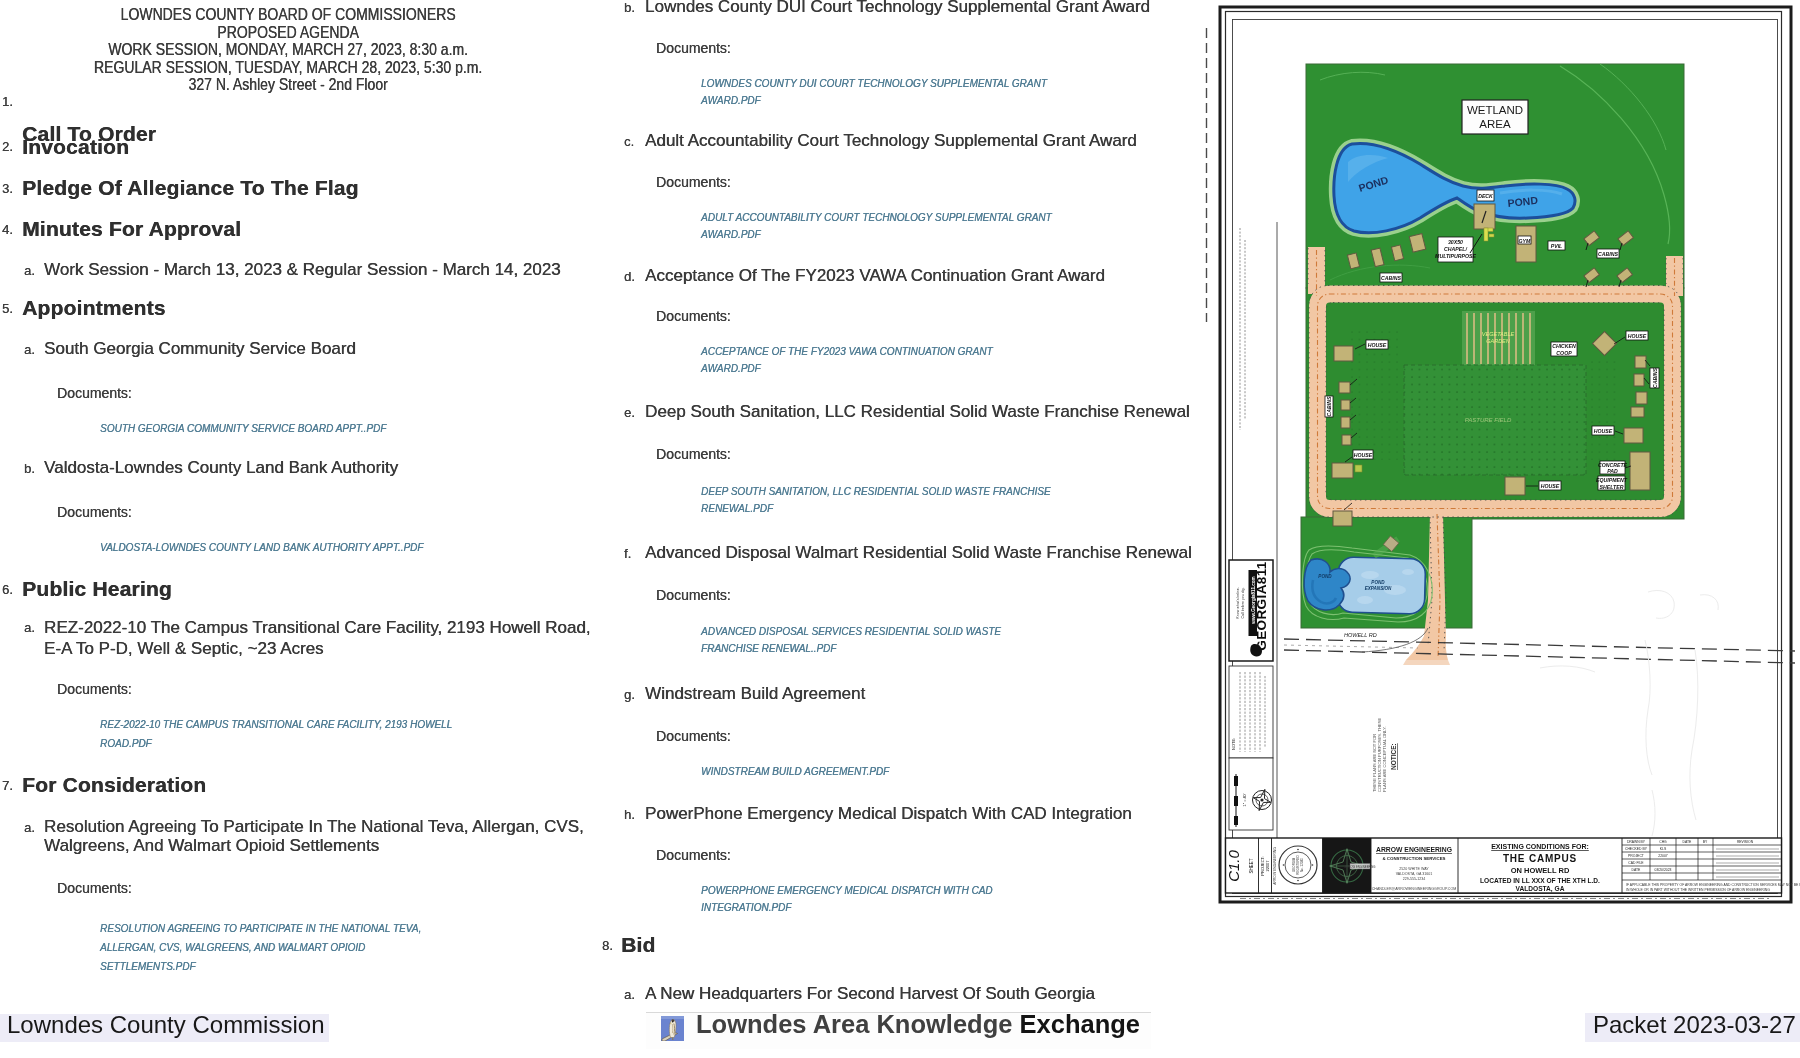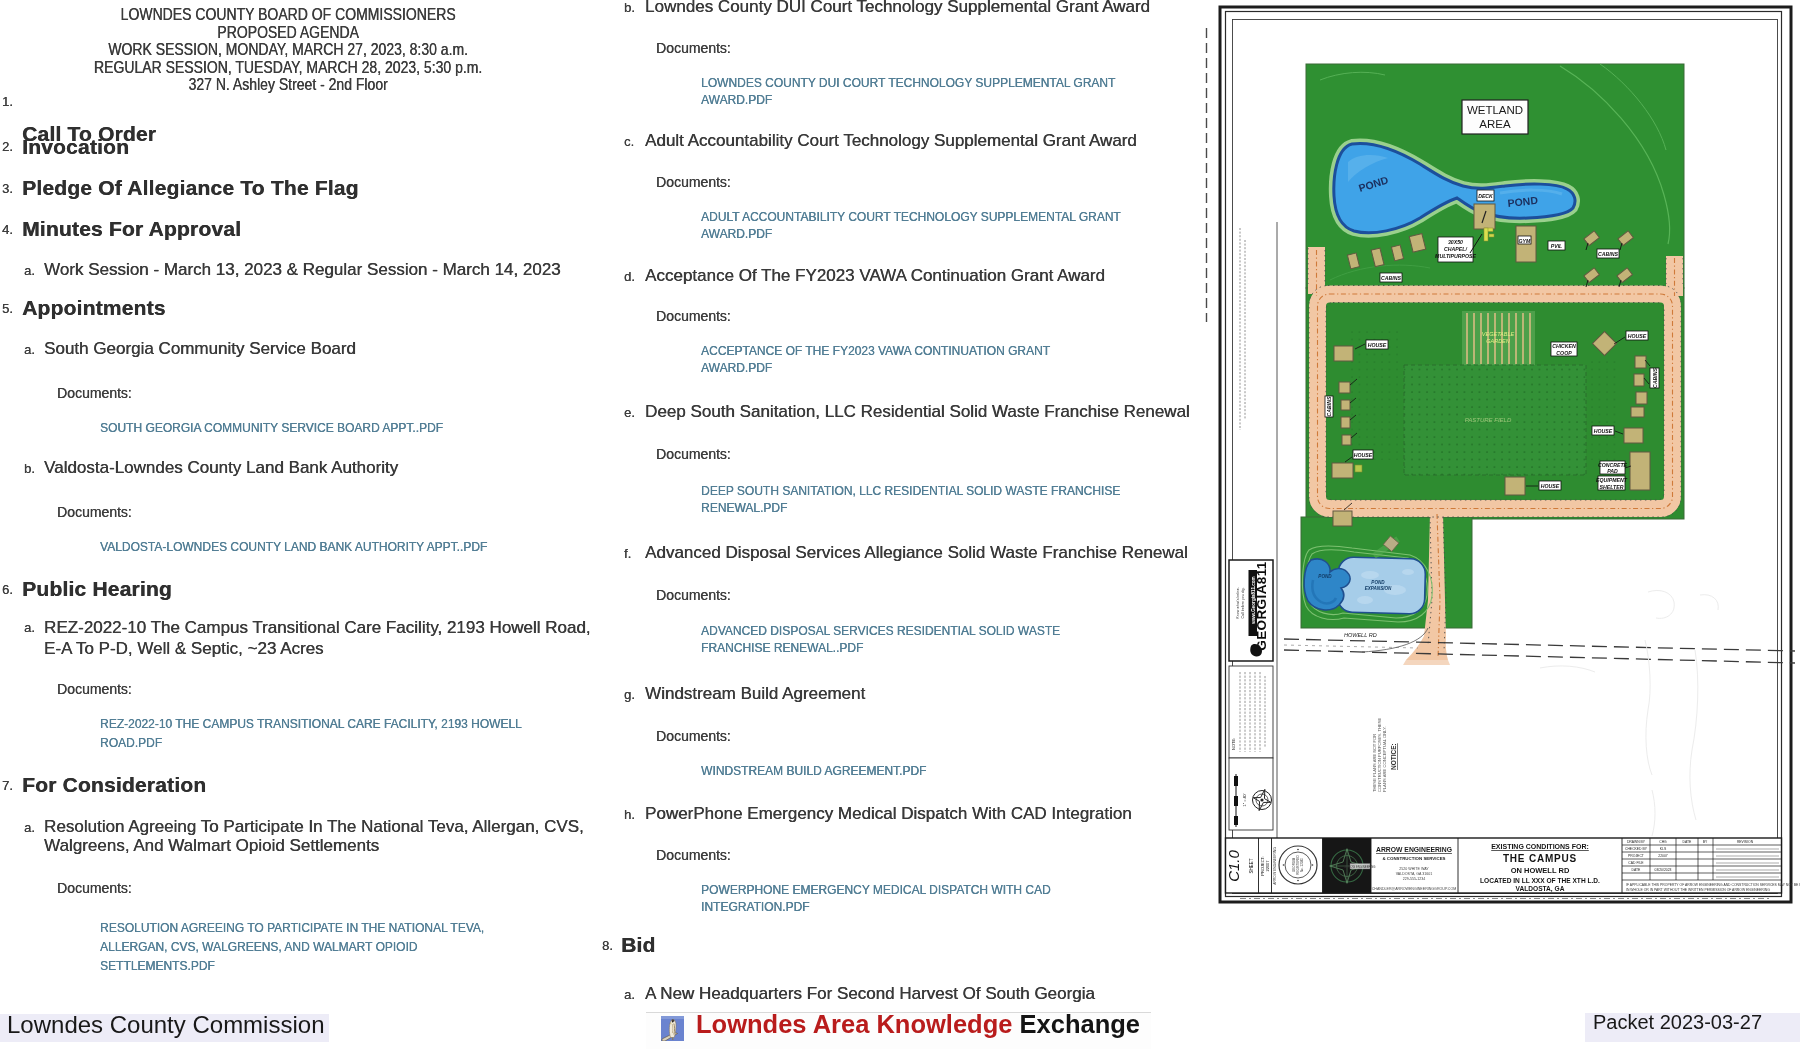--- a/index.html
+++ b/index.html
@@ -1,21 +1,21 @@
 <!DOCTYPE html>
 <html><head><meta charset="utf-8">
 <style>
 html,body{margin:0;padding:0;background:#ffffff;width:1800px;height:1058px;overflow:hidden;}
 body{font-family:"Liberation Sans",sans-serif;position:relative;}
 div{position:absolute;}
 .num{font-size:13px;color:#3e3e3e;text-shadow:0.35px 0 0 #3e3e3e;}
 .hd{font-weight:bold;font-size:21px;color:#2f2f2f;white-space:nowrap;letter-spacing:0.2px;text-shadow:0.4px 0 0 #2f2f2f;}
 .it{font-size:17px;color:#3a3a3a;white-space:nowrap;text-shadow:0.35px 0 0 #3a3a3a;}
 .doc{font-size:14px;color:#3e3e3e;text-shadow:0.3px 0 0 #3e3e3e;}
-.lk{font-size:12px;color:#527e95;white-space:nowrap;text-shadow:0.3px 0 0 #527e95;}
+.lk{font-size:10px;color:#527e95;white-space:nowrap;text-shadow:0.3px 0 0 #527e95;font-style:italic;}
 </style></head><body>
 <div style="left:0px;top:6.1px;width:576px;text-align:center;font-size:14px;line-height:14.6px;color:#3c3c3c;text-shadow:0.35px 0 0 #3c3c3c;transform:scaleY(1.2);transform-origin:50% 0;">LOWNDES COUNTY BOARD OF COMMISSIONERS<br>PROPOSED AGENDA<br>WORK SESSION, MONDAY, MARCH 27, 2023, 8:30 a.m.<br>REGULAR SESSION, TUESDAY, MARCH 28, 2023, 5:30 p.m.<br>327 N. Ashley Street - 2nd Floor</div>
 <div class="num" style="left:2px;top:93.7px;">1.</div>
 <div class="hd" style="left:22px;top:89.7px;margin-top:32px;">Call To Order</div>
 <div class="num" style="left:2px;top:138.7px;">2.</div>
 <div class="hd" style="left:22px;top:134.7px;">Invocation</div>
 <div class="num" style="left:2px;top:180.7px;">3.</div>
 <div class="hd" style="left:22px;top:175.7px;">Pledge Of Allegiance To The Flag</div>
 <div class="num" style="left:2px;top:221.7px;">4.</div>
 <div class="hd" style="left:22px;top:216.7px;text-align:center;">Minutes For Approval</div>
@@ -53,54 +53,54 @@
 <div class="lk" style="left:701px;top:208.7px;line-height:17.7px;">ADULT ACCOUNTABILITY COURT TECHNOLOGY SUPPLEMENTAL GRANT<br>AWARD.PDF</div>
 <div class="num" style="left:624px;top:268.7px;">d.</div>
 <div class="it" style="left:645px;top:265.8px;line-height:19.5px;">Acceptance Of The FY2023 VAWA Continuation Grant Award</div>
 <div class="doc" style="left:656px;top:307.5px;">Documents:</div>
 <div class="lk" style="left:701px;top:342.7px;line-height:17.7px;">ACCEPTANCE OF THE FY2023 VAWA CONTINUATION GRANT<br>AWARD.PDF</div>
 <div class="num" style="left:624px;top:404.7px;">e.</div>
 <div class="it" style="left:645px;top:401.8px;line-height:19.5px;text-align:center;">Deep South Sanitation, LLC Residential Solid Waste Franchise Renewal</div>
 <div class="doc" style="left:656px;top:445.5px;">Documents:</div>
 <div class="lk" style="left:701px;top:482.7px;line-height:17.7px;">DEEP SOUTH SANITATION, LLC RESIDENTIAL SOLID WASTE FRANCHISE<br>RENEWAL.PDF</div>
 <div class="num" style="left:624px;top:545.7px;">f.</div>
-<div class="it" style="left:645px;top:542.8px;line-height:19.5px;">Advanced Disposal Services Allegiance Solid Waste Franchise Renewal</div>
+<div class="it" style="left:645px;top:542.8px;line-height:19.5px;">Advanced Disposal Walmart Residential Solid Waste Franchise Renewal</div>
 <div class="doc" style="left:656px;top:586.5px;">Documents:</div>
 <div class="lk" style="left:701px;top:622.7px;line-height:17.7px;">ADVANCED DISPOSAL SERVICES RESIDENTIAL SOLID WASTE<br>FRANCHISE RENEWAL..PDF</div>
 <div class="num" style="left:624px;top:686.7px;">g.</div>
 <div class="it" style="left:645px;top:683.8px;line-height:19.5px;">Windstream Build Agreement</div>
 <div class="doc" style="left:656px;top:727.5px;">Documents:</div>
 <div class="lk" style="left:701px;top:762.7px;line-height:17.7px;">WINDSTREAM BUILD AGREEMENT.PDF</div>
 <div class="num" style="left:624px;top:806.7px;">h.</div>
 <div class="it" style="left:645px;top:803.8px;line-height:19.5px;">PowerPhone Emergency Medical Dispatch With CAD Integration</div>
 <div class="doc" style="left:656px;top:846.5px;">Documents:</div>
 <div class="lk" style="left:701px;top:881.7px;line-height:17.7px;">POWERPHONE EMERGENCY MEDICAL DISPATCH WITH CAD<br>INTEGRATION.PDF</div>
 <div class="num" style="left:602px;top:937.7px;">8.</div>
 <div class="hd" style="left:621px;top:932.7px;">Bid</div>
 <div class="num" style="left:624px;top:986.7px;">a.</div>
 <div class="it" style="left:645px;top:983.8px;line-height:19.5px;">A New Headquarters For Second Harvest Of South Georgia</div>
 <div style="left:0px;top:1014px;width:329px;height:28px;background:#edecf7;"></div>
 <div style="left:7px;top:1011.0px;font-size:24px;color:#181818;">Lowndes County Commission</div>
 <div style="left:1585px;top:1013px;width:215px;height:29px;background:#edecf7;"></div>
-<div style="left:1593px;top:1011.0px;font-size:20px;color:#181818;">Packet 2023-03-27</div>
+<div style="left:1593px;top:1011.0px;font-size:24px;color:#181818;">Packet 2023-03-27</div>
 <div style="left:646px;top:1012px;width:505px;height:36px;background:#fdfdfd;border-top:1px solid #d9d9d9;"></div>
 <div style="left:661px;top:1016px;width:23px;height:25px;">
 <svg width="23" height="25" viewBox="0 0 23 25">
 <rect x="0" y="0" width="23" height="25" fill="#6a83cf"></rect>
 <rect x="0" y="0" width="23" height="3" fill="#8299d8"></rect>
 <path d="M1,23 L14,16.5 L16.5,17.5 L4,25 L1,25 Z" fill="#d9d2bd" stroke="#5a4f3c" stroke-width="0.6"></path>
 <path d="M9.6,21.5 C7.8,17 8.2,9.5 9.2,6.8 C9.8,4.8 10.8,3.6 12,3.6 C13.6,3.6 14.6,5.2 14.9,7.4 C15.3,11 14.6,17.5 13.2,21.5 Z" fill="#f0ead9" stroke="#7a6a50" stroke-width="0.5"></path>
 <path d="M12.8,7.5 C13.7,9.5 13.9,14.5 12.9,18.5" stroke="#99835f" stroke-width="0.9" fill="none"></path>
 <path d="M11.2,8 C11.9,10 12,14 11.4,17" stroke="#b3a078" stroke-width="0.7" fill="none"></path>
 <path d="M10.5,3.9 C11,3.2 12.6,3.1 13.2,3.9 C13.6,4.5 13.4,5.3 13,5.8 L10.8,5.6 Z" fill="#4a4238"></path>
 <circle cx="11.6" cy="5.8" r="0.75" fill="#1a1a1a"></circle>
 <path d="M10.2,6.6 L8.9,7.2 L10.3,7.8 Z" fill="#c9b84d"></path>
 <path d="M12,21.5 L12.5,24 L11,24 L11.2,21.5 Z" fill="#8a7a5a"></path>
 </svg></div>
-<div style="left:696px;top:1009.6px;font-size:25.5px;font-weight:bold;"><span style="color:#b91c1c;">Lowndes Area Knowledge </span><span style="color:#141414;">Exchange</span></div>
+<div style="left:696px;top:1009.6px;font-size:25.5px;font-weight:bold;"><span style="color:#404040;">Lowndes Area Knowledge </span><span style="color:#141414;">Exchange</span></div>
 <div style="left:1195px;top:0px;"><svg width="605" height="1010" viewBox="1195 0 605 1010">
 <defs>
 <pattern id="dots" width="7.5" height="7.5" patternUnits="userSpaceOnUse">
 <circle cx="2" cy="2" r="0.9" fill="#1f6b24"></circle>
 </pattern>
 </defs>
 
 <line x1="1206.5" y1="28" x2="1206.5" y2="322" stroke="#4a4a4a" stroke-width="1.4" stroke-dasharray="10 5"></line>
 <line x1="1787" y1="35" x2="1787" y2="335" stroke="#666" stroke-width="1" stroke-dasharray="7 4"></line>
 

